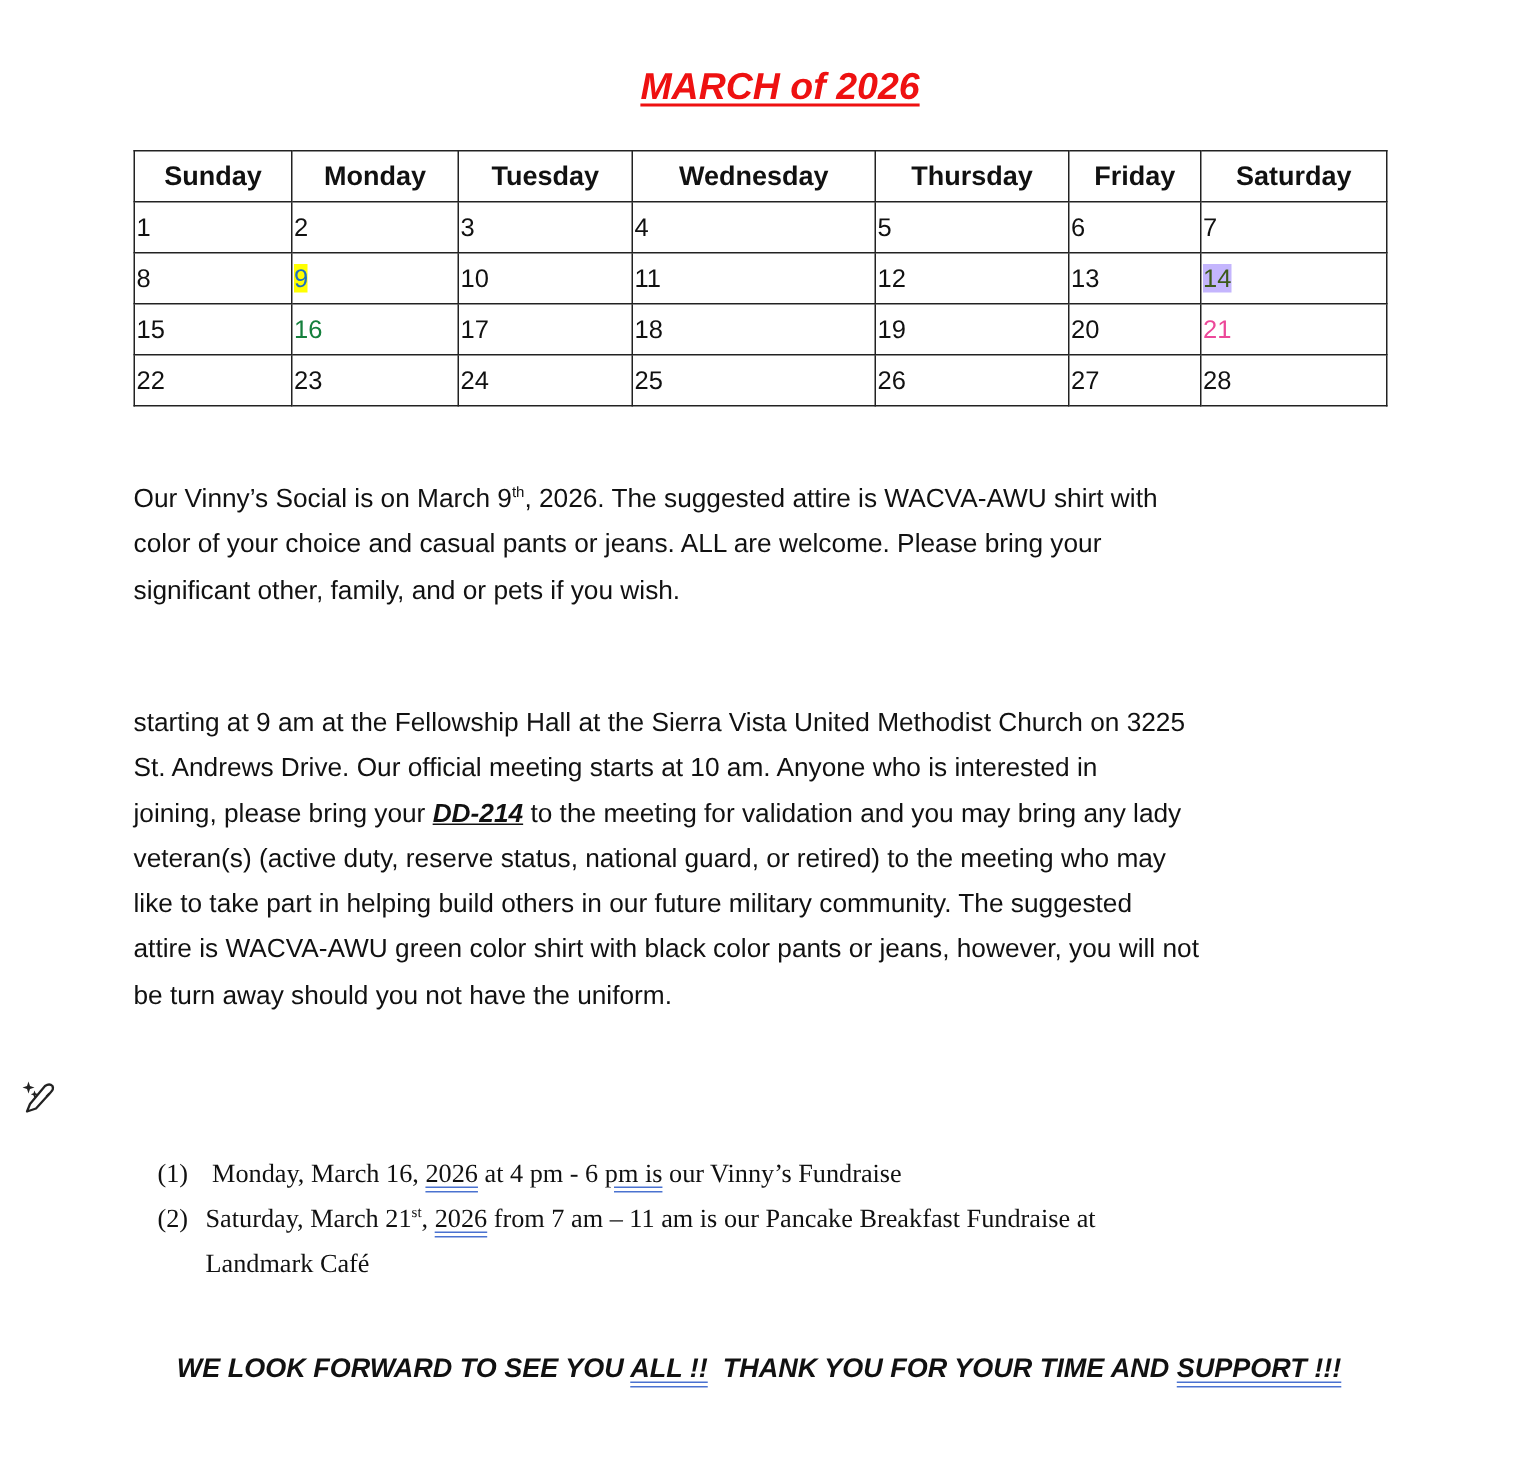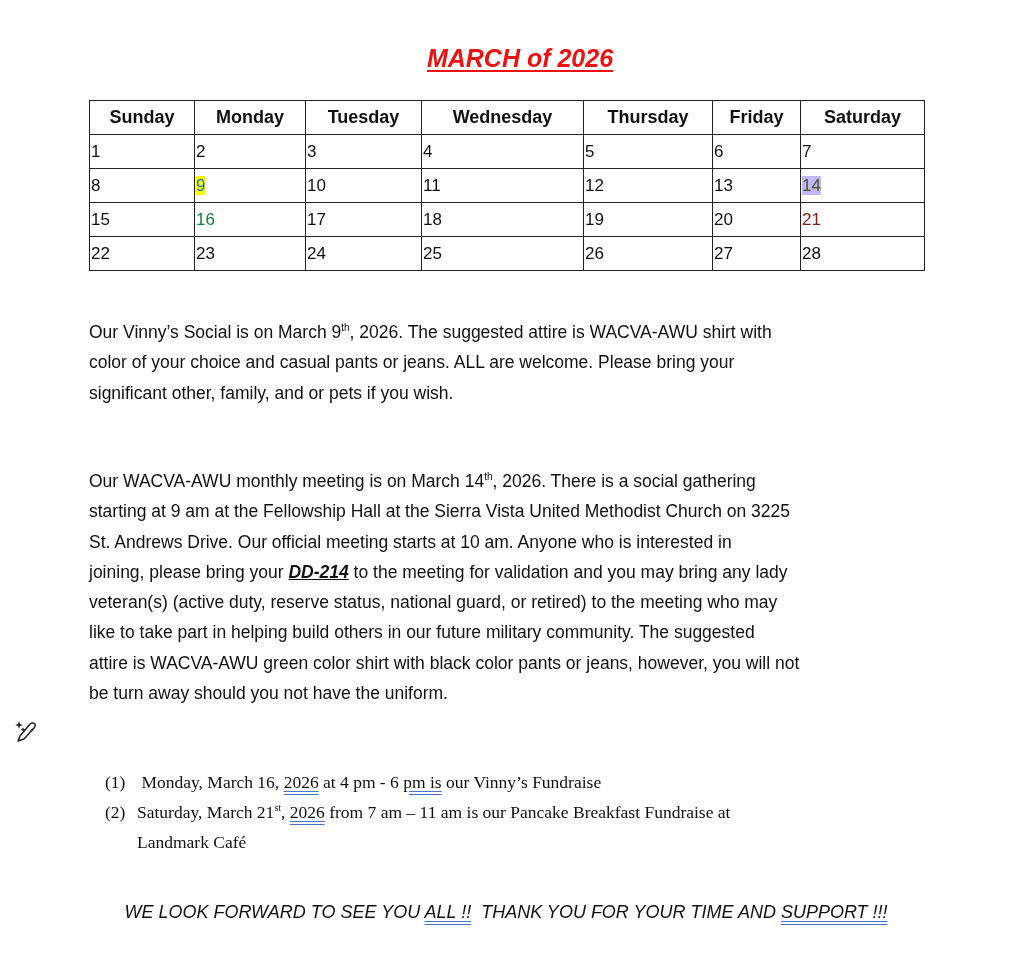--- a/index.html
+++ b/index.html
@@ -26,21 +26,21 @@
   .para .ln { display: block; white-space: nowrap; }
   sup { font-size: 10px; line-height: 0; vertical-align: 7px; }
   .bui { font-weight: bold; font-style: italic; text-decoration: underline; }
   .dbl { text-decoration: underline double #4a72d0; text-underline-offset: 3px; }
   .list { position: absolute; left: 105px; width: 820px; font-size: 17.5px; line-height: 30px; font-family: Liberation Serif, serif; }
   .list .ln { display: block; white-space: nowrap; }
   .list .num { display: inline-block; width: 32px; }
   .list .indent { padding-left: 32px; }
   .footer {
     position: absolute; left: 0; top: 902px; width: 1012px; text-align: center;
-    font-size: 18px; font-weight: normal; font-style: italic; white-space: nowrap;
+    font-size: 18px; font-weight: bold; font-style: italic; white-space: nowrap;
   }
   .pen-icon { position: absolute; left: 12px; top: 717px; width: 26px; height: 26px; }
 </style>
 </head>
 <body>
 
 <div class="title">MARCH of 2026</div>
 
 <table class="cal">
   <thead>
@@ -73,42 +73,41 @@
         <td class="c5"><span>13</span></td>
         <td class="c6"><span style="background: #c4b5fd; color: rgb(61, 90, 26);">14</span></td>
       </tr>
       <tr>
         <td class="c0"><span>15</span></td>
         <td class="c1"><span style="color: #15803d; margin-top: 33px;">16</span></td>
         <td class="c2"><span>17</span></td>
         <td class="c3"><span>18</span></td>
         <td class="c4"><span>19</span></td>
         <td class="c5"><span>20</span></td>
-        <td class="c6"><span style="color: #7f1d1d;">21</span></td>
+        <td class="c6"><span style="color: #ec4899;">21</span></td>
       </tr>
       <tr>
         <td class="c0"><span>22</span></td>
         <td class="c1"><span>23</span></td>
         <td class="c2"><span>24</span></td>
         <td class="c3"><span>25</span></td>
         <td class="c4"><span>26</span></td>
         <td class="c5"><span>27</span></td>
         <td class="c6"><span>28</span></td>
       </tr>
     </tbody>
 </table>
 
 <div class="para" style="top:317px">
   <span class="ln"><span>Our Vinny’s Social is on March 9</span><sup>th</sup><span>, 2026.  The suggested attire is WACVA-AWU shirt with</span></span>
   <span class="ln">color of your choice and casual pants or jeans. ALL are welcome.  Please bring your</span>
   <span class="ln">significant other, family, and or pets if you wish.</span>
 </div>
 
 <div class="para" style="top:466px">
-  <span class="ln"><span>Our WACVA-AWU monthly meeting is on March 14</span><sup>th</sup><span>, 2026. There is a social gathering</span></span>
   <span class="ln">starting at 9 am at the Fellowship Hall at the Sierra Vista United Methodist Church on 3225</span>
   <span class="ln">St. Andrews Drive.  Our official meeting starts at 10 am.  Anyone who is interested in</span>
   <span class="ln"><span>joining, please bring your </span><span class="bui">DD-214</span><span> to the meeting for validation and you may bring any lady</span></span>
   <span class="ln">veteran(s) (active duty, reserve status, national guard, or retired) to the meeting who may</span>
   <span class="ln">like to take part in helping build others in our future military community.  The suggested</span>
   <span class="ln">attire is WACVA-AWU green color shirt with black color pants or jeans, however, you will not</span>
   <span class="ln">be turn away should you not have the uniform.</span>
 </div>
 
 <svg class="pen-icon" viewBox="0 0 26 26">

